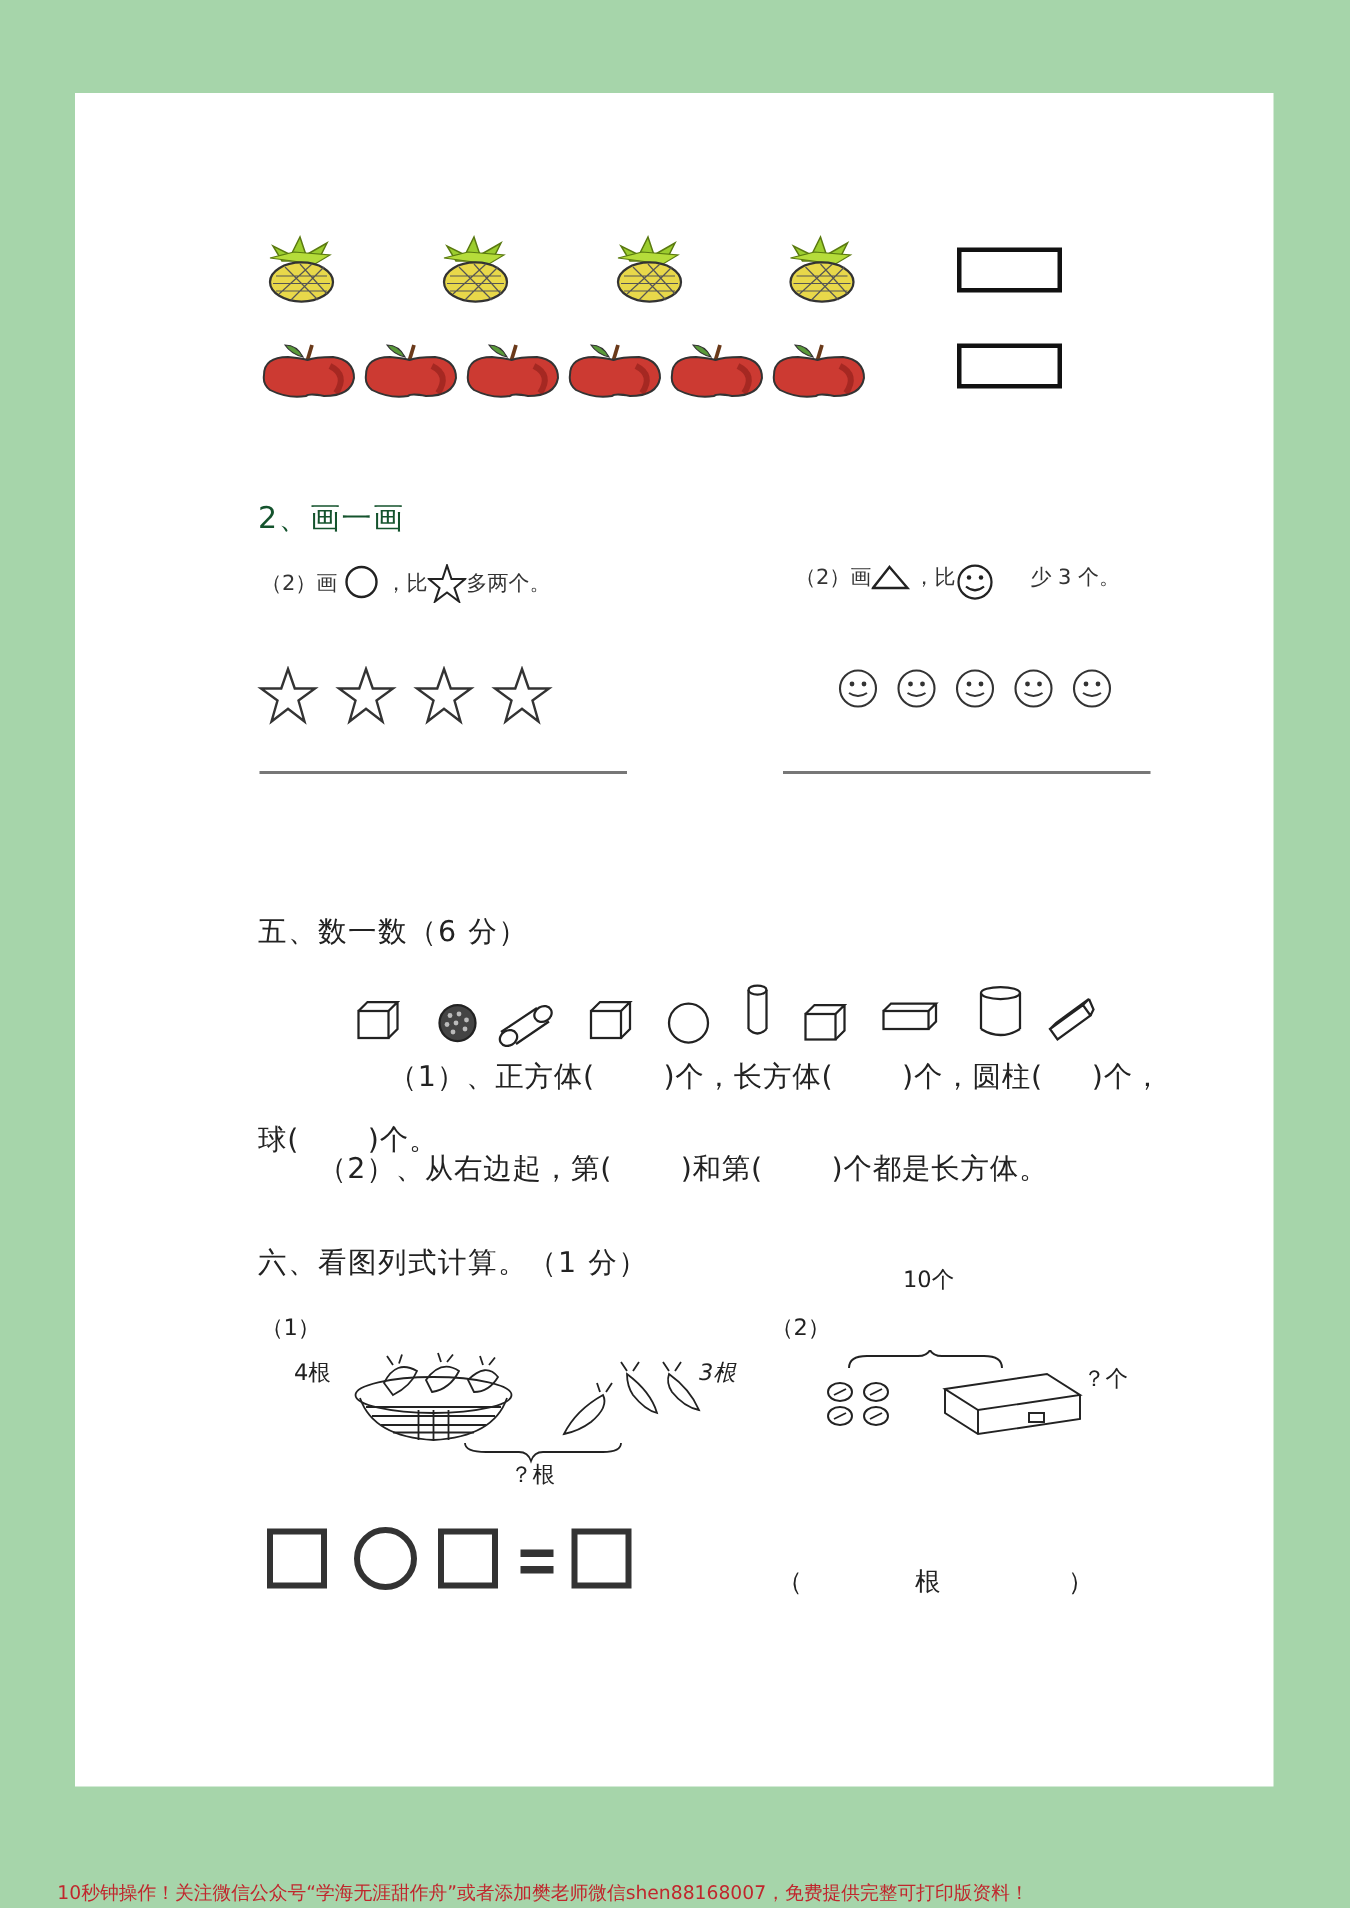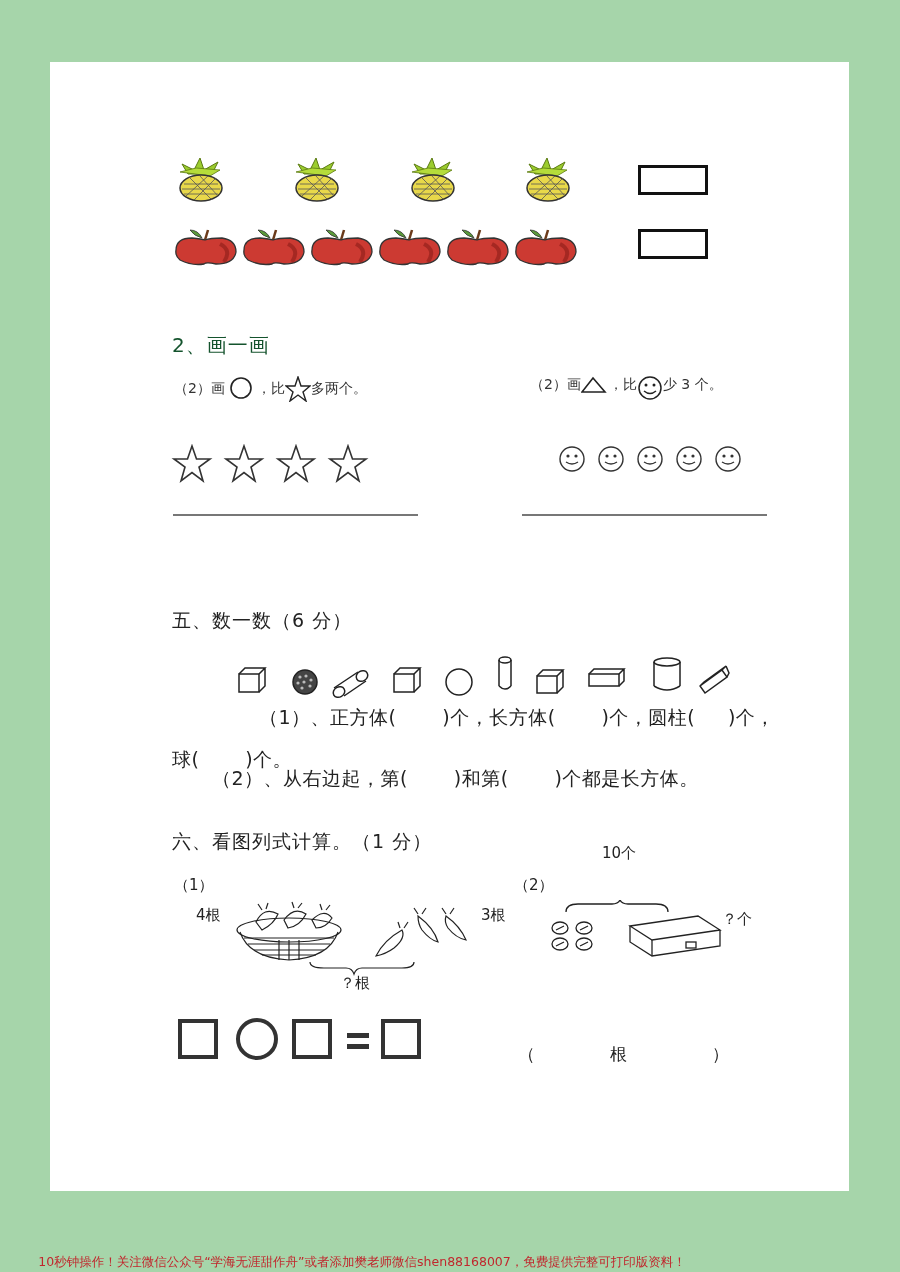--- a/index.html
+++ b/index.html
@@ -87,21 +87,21 @@
   <svg width="28" height="18" viewBox="0 0 28 18">
       <polygon points="12,2 24,16 1,16" fill="none" stroke="#222" stroke-width="1.6"></polygon>
     </svg>
   <span>，比</span>
   <svg width="26" height="26" viewBox="0 0 26 26">
       <circle cx="13" cy="12" r="11" fill="none" stroke="#222" stroke-width="1.5"></circle>
       <circle cx="9" cy="9" r="1.5" fill="#222"></circle>
       <circle cx="17" cy="9" r="1.5" fill="#222"></circle>
       <path d="M7 15 Q13 20 19 15" fill="none" stroke="#222" stroke-width="1.5"></path>
     </svg>
-  <span style="margin-left:0;">少 3 个。</span>
+  <span style="margin-left:24px;">少 3 个。</span>
 </div>
 
 <svg class="abs" style="left:170px; top:444px;" width="200" height="40" viewBox="0 0 200 40">
   <g id="st">
       <polygon points="22,2 26.5,15 40,15 29,23 33,37 22,28.5 11,37 15,23 4,15 17.5,15" fill="none" stroke="#333" stroke-width="1.6"></polygon>
     </g>
   <use href="#st" x="52"></use>
     <use href="#st" x="104"></use>
     <use href="#st" x="156"></use>
 </svg>
@@ -187,21 +187,21 @@
 </svg>
 
 <div class="abs body-text" style="left:212px; top:705px;margin-left:47px;">（1）、正方体(       )个，长方体(       )个，圆柱(     )个，</div>
 <div class="abs body-text" style="left:172px; top:747px;">球(       )个。</div>
 <div class="abs body-text" style="left:212px; top:766px;">（2）、从右边起，第(       )和第(       )个都是长方体。</div>
 
 <div class="abs sec" style="left:172px; top:829px;">六、看图列式计算。（1 分）</div>
 
 <div class="abs lbl" style="left:174px; top:876px;">（1）</div>
 <div class="abs lbl" style="left:196px; top:906px;">4根</div>
-<div class="abs lbl" style="left:481px; top:906px;">3根</div>
+<div class="abs lbl" style="left:466px; top:906px;font-style:italic;">3根</div>
 <div class="abs lbl" style="left:340px; top:974px;">？根</div>
 
 <svg class="abs" style="left:234px; top:900px;" width="270" height="80" viewBox="0 0 270 80">
   <g stroke="#222" stroke-width="1.2" fill="none">
 
     <g>
       <ellipse cx="55" cy="30" rx="52" ry="12" fill="#fff"></ellipse>
       <path d="M6 32 Q15 58 55 60 Q95 58 104 32"></path>
       <path d="M10 38 L100 38 M14 44 L96 44 M20 50 L90 50 M28 55 L82 55"></path>
       <path d="M45 40 L45 60 M55 40 L55 60 M65 40 L65 60"></path>

